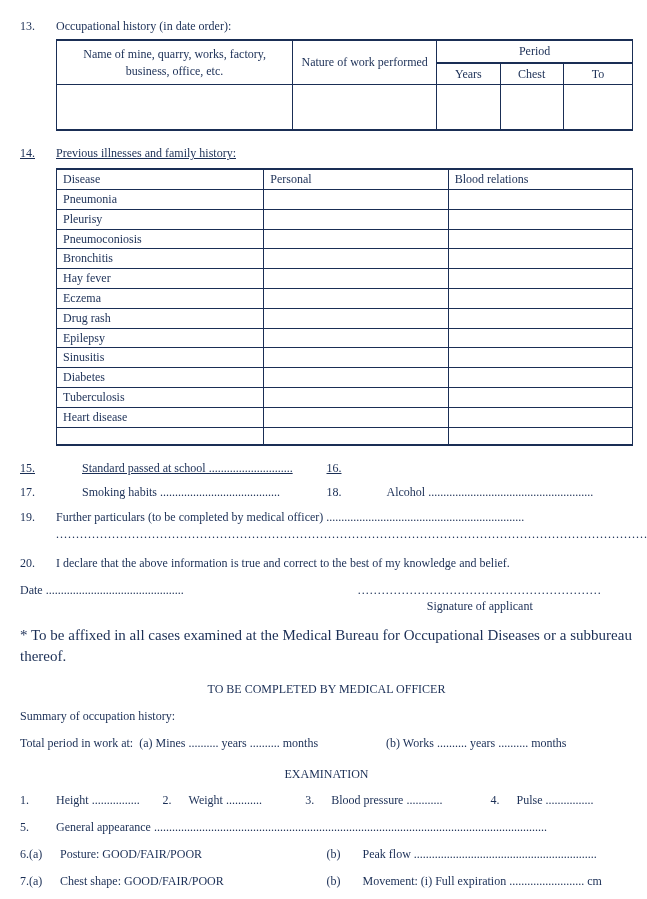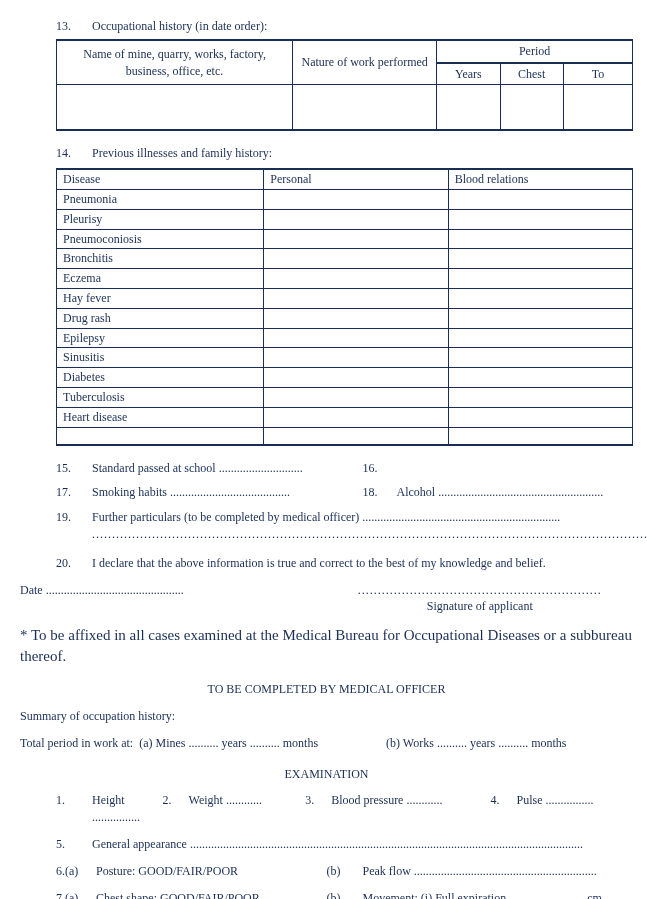--- a/index.html
+++ b/index.html
@@ -6,21 +6,21 @@
     font-family: "Times New Roman", Times, serif;
     font-size: 12px;
     color: #1a2e55;
     margin: 0;
     padding: 10px 14px 20px 20px;
     width: 647px;
     box-sizing: border-box;
     line-height: 1.4;
   }
   .item-row { display: flex; margin-top: 8px; }
-  .item-num { width: 36px; flex: 0 0 36px; margin-left: 36px; }
+  .item-num { width: 36px; flex: 0 0 36px; }
   .item-body { flex: 1; }
   table { border-collapse: collapse; width: 100%; padding-left: 8px; }
   table.occ { margin-top: 4px; margin-left: 36px; width: calc(100% - 36px); }
   table.occ th, table.occ td {
     border: 1px solid #1a2e55;
     padding: 2px 4px;
     font-weight: normal;
     text-align: center;
     font-size: 12px;
   }
@@ -31,27 +31,27 @@
     border: 1px solid #1a2e55;
     padding: 1px 6px;
     font-weight: normal;
     font-size: 12px;
     text-align: left;
     height: 14px;
   }
   table.dis th { text-align: left; border-top: 2px solid #1a2e55; }
   table.dis tr.lastrow td { border-bottom: 2px solid #1a2e55; }
   .two-col { display: flex; }
-  .two-col > div { flex: 1; display: flex; }
+  .two-col > div { flex: 1; display: flex; gap: 26px; }
   .dots { letter-spacing: 1px; }
   .footnote { font-size: 15px; margin-top: 10px; }
   .section-head { text-align: center; margin-top: 14px; margin-bottom: 10px; }
   .exam-row { display: flex; margin-top: 10px; }
   .exam-row .cell { display: flex; }
-  .gap { margin-top: 14px; }
+  .gap { margin-top: 14px; text-decoration: underline; }
 </style>
 </head>
 <body>
 
 <div class="item-row">
   <div class="item-num">13.</div>
   <div class="item-body">Occupational history (in date order):</div>
 </div>
 <table class="occ">
   <tbody>
@@ -102,26 +102,26 @@
         <td>Pneumoconiosis</td>
         <td></td>
         <td></td>
       </tr>
       <tr>
         <td>Bronchitis</td>
         <td></td>
         <td></td>
       </tr>
       <tr>
+        <td>Hay fever</td>
+        <td></td>
+        <td></td>
+      </tr>
+      <tr>
         <td>Eczema</td>
-        <td></td>
-        <td></td>
-      </tr>
-      <tr>
-        <td>Hay fever</td>
         <td></td>
         <td></td>
       </tr>
       <tr>
         <td>Drug rash</td>
         <td></td>
         <td></td>
       </tr>
       <tr>
         <td>Epilepsy</td>

